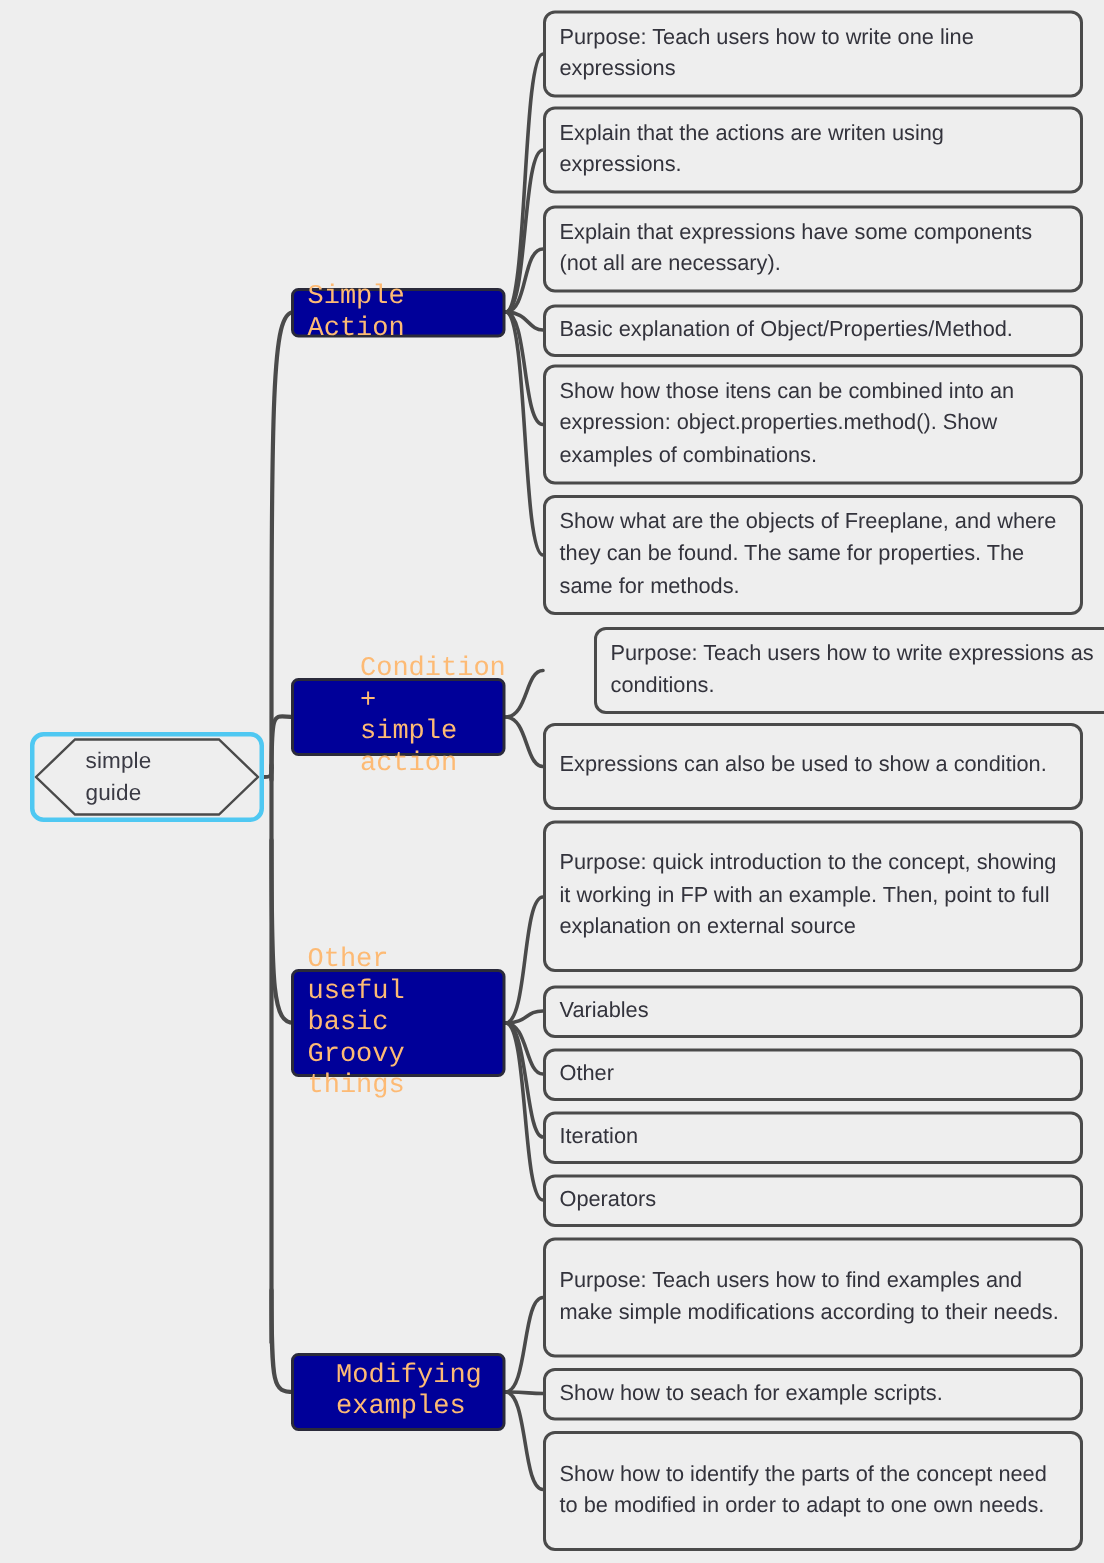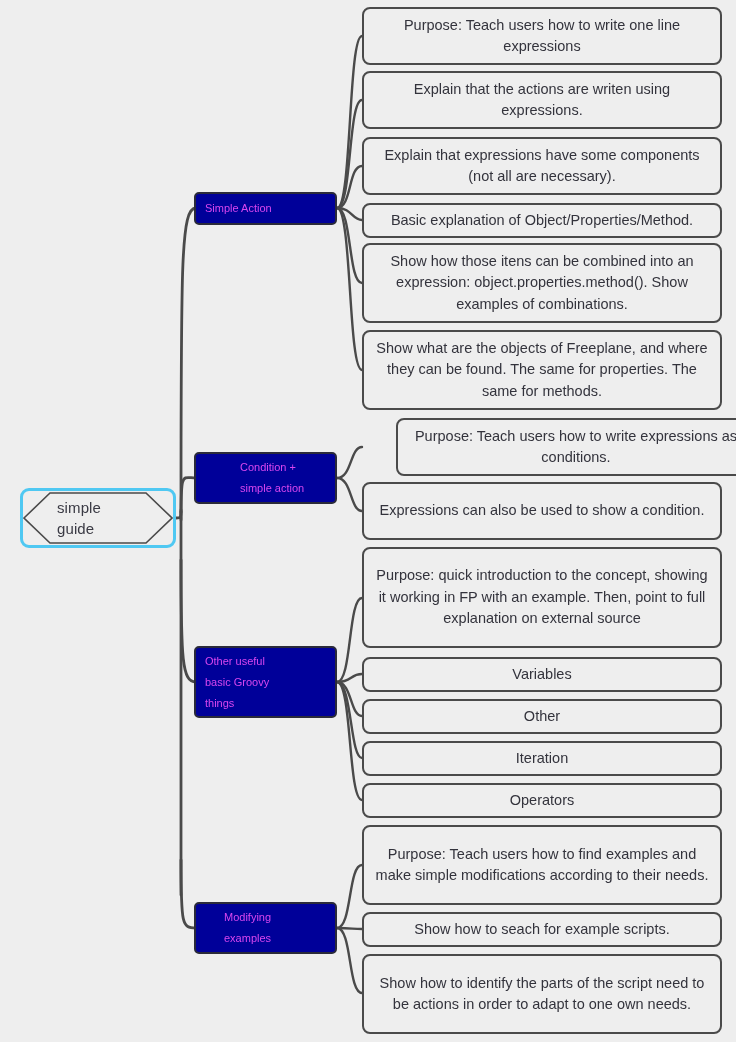--- a/index.html
+++ b/index.html
@@ -64,46 +64,46 @@
     line-height: 21px;
     letter-spacing: 0.1px;
     white-space: pre-line;
   }
 
   
   .branch {
     background: #000099;
     border: 2px solid #2a2a3a;
     border-radius: 5px;
-    color: #d946ef;
-    font-size: 11px;
+    color: #fdba74;
+    font-size: 18px;
     line-height: 21px;
     display: flex;
     flex-direction: column;
     justify-content: center;
     padding: 0 9px;
     white-space: pre-line;
     box-sizing: border-box;
+    font-family: Liberation Mono, monospace;
   }
 
   
   .leaf {
     background: #eeeeee;
     border: 2px solid #4a4a4a;
     border-radius: 8px;
     color: #33333c;
     font-size: 14.5px;
     line-height: 21.5px;
     display: flex;
     flex-direction: column;
     justify-content: center;
     padding: 0 9px;
     white-space: pre-line;
     box-sizing: border-box;
-    text-align: center;
   }
 </style>
 </head>
 <body>
 
 <div id="canvas">
 
   <svg id="edges" viewBox="0 0 736 1042" width="736" height="1042">
     <g fill="none" stroke="#4a4a4a" stroke-width="2.6" stroke-linecap="round">
 
@@ -180,15 +180,15 @@
   <div class="node leaf" style="left:362px; top:657px; width:360px; height:35px;">Variables</div>
   <div class="node leaf" style="left:362px; top:699px; width:360px; height:35px;">Other</div>
   <div class="node leaf" style="left:362px; top:741px; width:360px; height:35px;">Iteration</div>
   <div class="node leaf" style="left:362px; top:783px; width:360px; height:35px;">Operators</div>
 
   <div class="node branch" style="left:194px; top:902px; width:143px; height:52px;padding-left:28px;">Modifying
 examples</div>
 
   <div class="node leaf" style="left:362px; top:825px; width:360px; height:80px;">Purpose:  Teach users how to find examples and make simple modifications according to their needs.</div>
   <div class="node leaf" style="left:362px; top:912px; width:360px; height:35px;">Show how to seach for example scripts.</div>
-  <div class="node leaf" style="left:362px; top:954px; width:360px; height:80px;">Show how to identify the parts of the script need to be actions in order to adapt to one own needs.</div>
+  <div class="node leaf" style="left:362px; top:954px; width:360px; height:80px;">Show how to identify the parts of the concept need to be modified in order to adapt to one own needs.</div>
 
 </div>
 
 </body></html>

